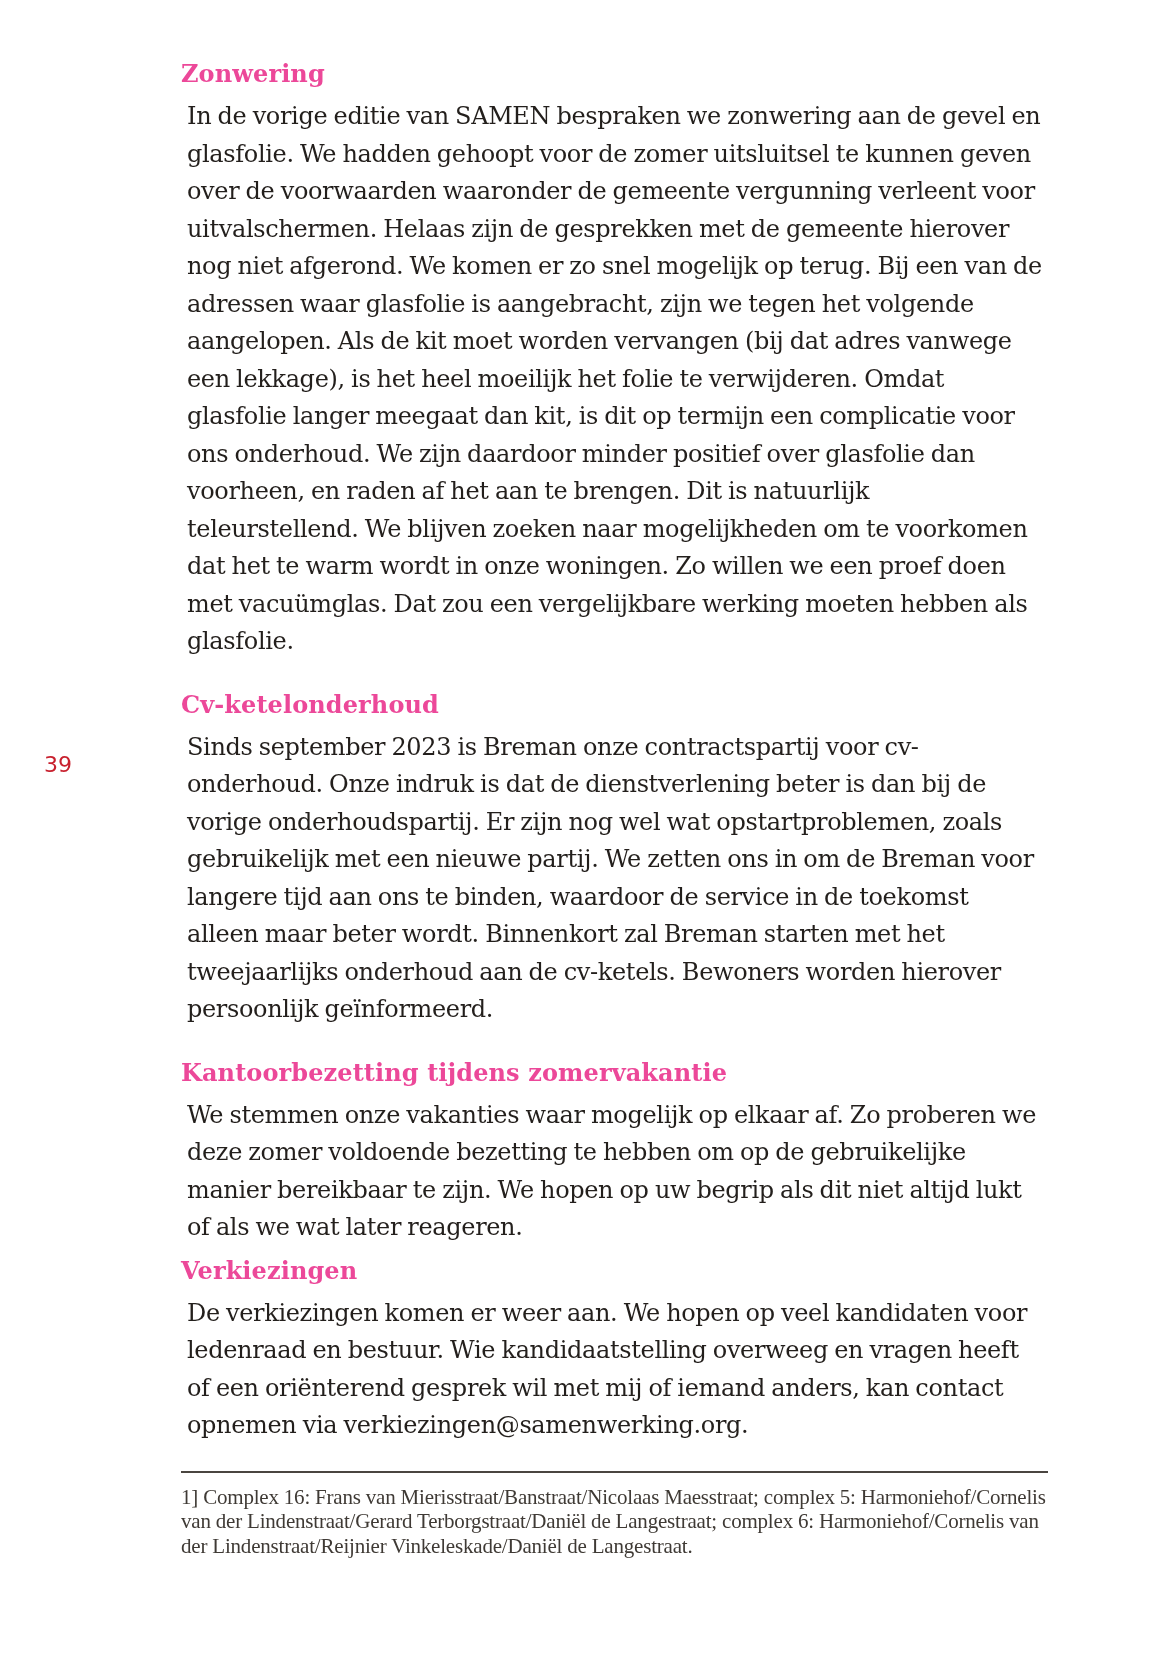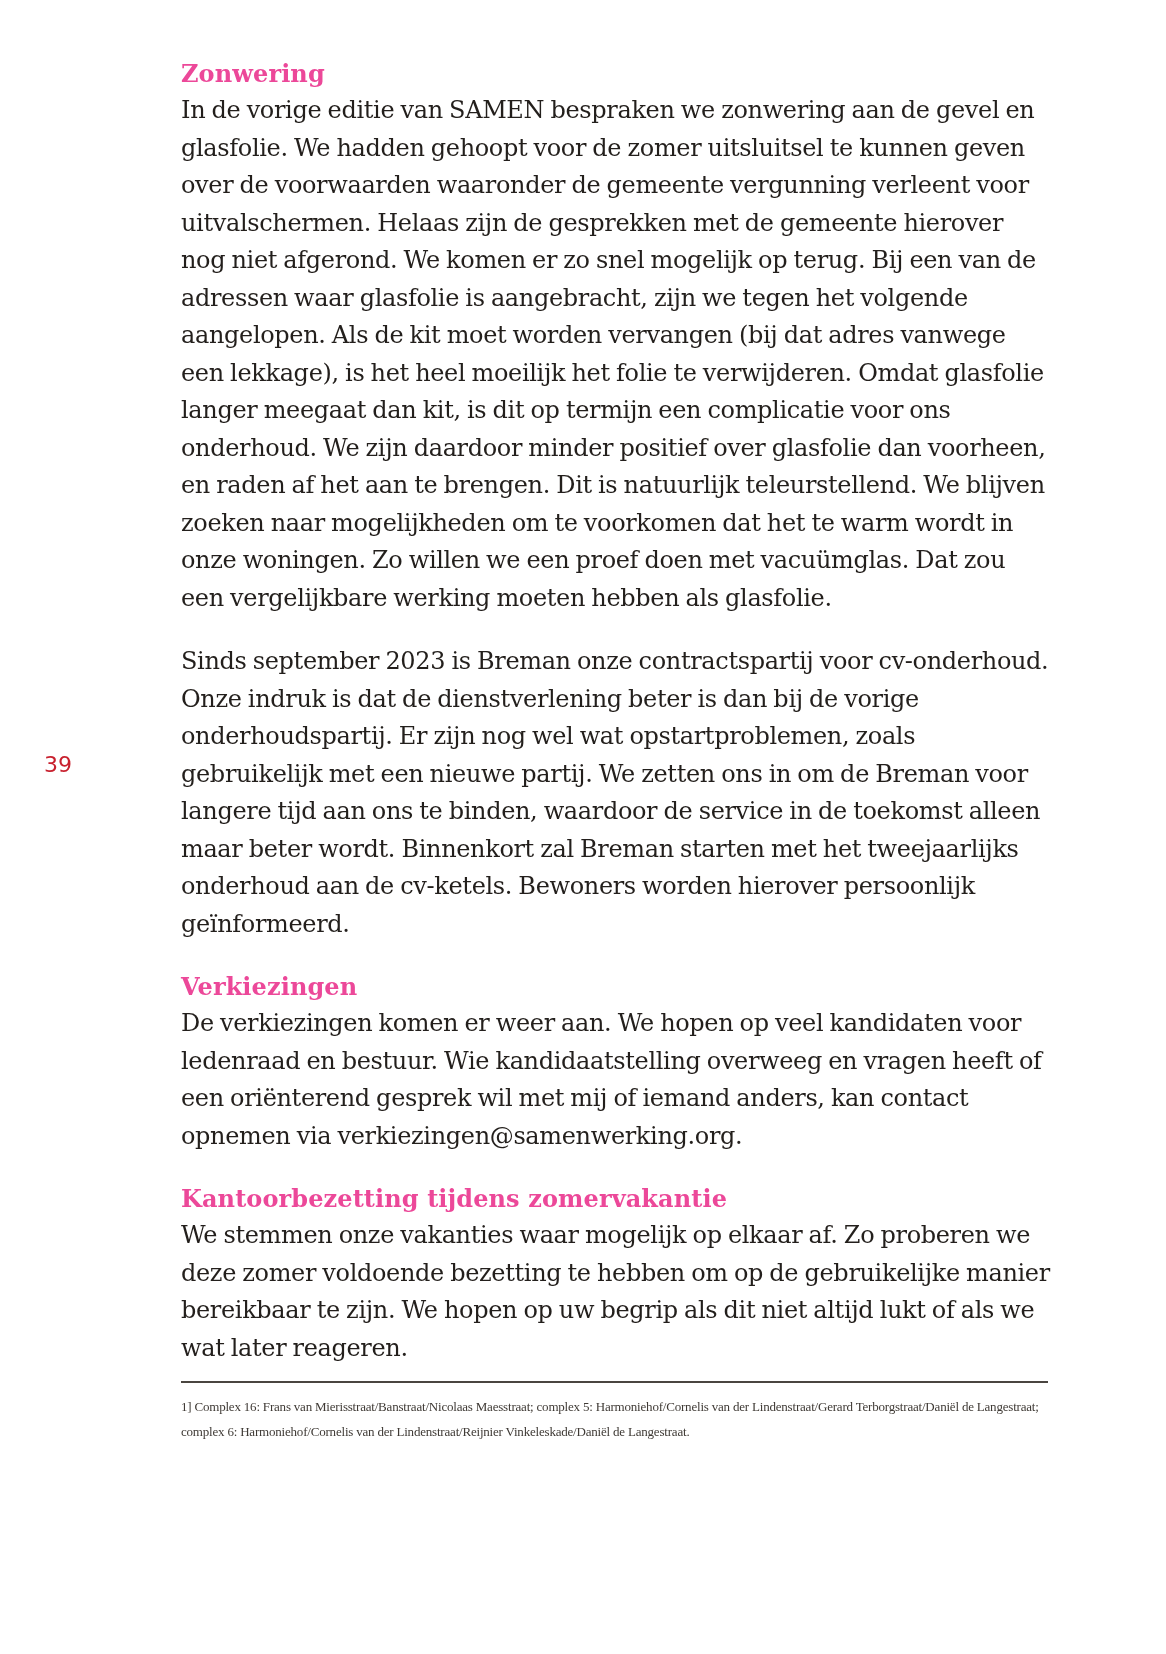--- a/index.html
+++ b/index.html
@@ -1,46 +1,47 @@
 <!DOCTYPE html>
 <html><head>
 <meta charset="utf-8">
 <style>
   html, body { margin:0; padding:0; background:#ffffff; }
   body { width:1166px; height:1654px; position:relative; overflow:hidden; }
   .page-number { position:absolute; left:44px; top:752px; font-family:"DejaVu Sans", sans-serif; font-size:22px; color:#c8202e;text-align:center; }
   .column { position:absolute; left:181px; top:56px; width:870px; font-family:"DejaVu Serif", serif; color:#231f1c; }
   .section h2 { font-family:"DejaVu Serif", serif; font-weight:bold; font-size:24px; line-height:36px; margin:0; color:#ec4899; letter-spacing:0.1px; }
-  .section p { font-size:24px; line-height:37.5px; margin:0; letter-spacing:-0.35px; word-spacing:-1px; }
+  .section p { font-size:24px; line-height:37.5px; margin:6px; letter-spacing:-0.35px; word-spacing:-1px; }
   .section { margin-bottom:26px; }
   .section.last { margin-bottom:0; }
   .rule { height:0; border-top:2px solid #4a4540; margin-top:14px; width:867px; }
-  .footnotes { margin-top:12px; font-family:"Liberation Serif", serif; font-size:13px; line-height:24.5px; color:#3f3a35; width:867px; letter-spacing:-0.2px; }
+  .footnotes { margin-top:12px; font-family:"Liberation Serif", serif; font-size:21px; line-height:24.5px; color:#3f3a35; width:867px; letter-spacing:-0.2px; }
   .footnotes div { margin:0; }
 </style>
 </head>
 <body>
 
 <div class="page-number">39</div>
 
 <div class="column">
   <div class="section">
     <h2>Zonwering</h2>
     <p>In de vorige editie van SAMEN bespraken we zonwering aan de gevel en glasfolie. We hadden gehoopt voor de zomer uitsluitsel te kunnen geven over de voorwaarden waaronder de gemeente vergunning verleent voor uitvalschermen. Helaas zijn de gesprekken met de gemeente hierover nog niet afgerond. We komen er zo snel mogelijk op terug. Bij een van de adressen waar glasfolie is aangebracht, zijn we tegen het volgende aangelopen. Als de kit moet worden vervangen (bij dat adres vanwege een lekkage), is het heel moeilijk het folie te verwijderen. Omdat glasfolie langer meegaat dan kit, is dit op termijn een complicatie voor ons onderhoud. We zijn daardoor minder positief over glasfolie dan voorheen, en raden af het aan te brengen. Dit is natuurlijk teleurstellend. We blijven zoeken naar mogelijkheden om te voorkomen dat het te warm wordt in onze woningen. Zo willen we een proef doen met vacuümglas. Dat zou een vergelijkbare werking moeten hebben als glasfolie.</p>
   </div>
   <div class="section">
+    <h2>Cv-ketelonderhoud</h2>
     <p>Sinds september 2023 is Breman onze contractspartij voor cv-onderhoud. Onze indruk is dat de dienstverlening beter is dan bij de vorige onderhoudspartij. Er zijn nog wel wat opstartproblemen, zoals gebruikelijk met een nieuwe partij. We zetten ons in om de Breman voor langere tijd aan ons te binden, waardoor de service in de toekomst alleen maar beter wordt. Binnenkort zal Breman starten met het tweejaarlijks onderhoud aan de cv-ketels. Bewoners worden hierover persoonlijk geïnformeerd.</p>
+  </div>
+  <div class="section last">
+    <h2>Kantoorbezetting tijdens zomervakantie</h2>
+    <p>We stemmen onze vakanties waar mogelijk op elkaar af. Zo proberen we deze zomer voldoende bezetting te hebben om op de gebruikelijke manier bereikbaar te zijn. We hopen op uw begrip als dit niet altijd lukt of als we wat later reageren.</p>
   </div>
   <div class="section">
     <h2>Verkiezingen</h2>
     <p>De verkiezingen komen er weer aan. We hopen op veel kandidaten voor ledenraad en bestuur. Wie kandidaatstelling overweeg en vragen heeft of een oriënterend gesprek wil met mij of iemand anders, kan contact opnemen via verkiezingen@samenwerking.org.</p>
-  </div>
-  <div class="section last">
-    <h2>Kantoorbezetting tijdens zomervakantie</h2>
-    <p>We stemmen onze vakanties waar mogelijk op elkaar af. Zo proberen we deze zomer voldoende bezetting te hebben om op de gebruikelijke manier bereikbaar te zijn. We hopen op uw begrip als dit niet altijd lukt of als we wat later reageren.</p>
   </div>
 
   <div class="rule"></div>
 
   <div class="footnotes">
     <div>1] Complex 16: Frans van Mierisstraat/Banstraat/Nicolaas Maesstraat; complex 5: Harmoniehof/Cornelis van der Lindenstraat/Gerard Terborgstraat/Daniël de Langestraat; complex 6: Harmoniehof/Cornelis van der Lindenstraat/Reijnier Vinkeleskade/Daniël de Langestraat.</div>
   </div>
 </div>
 
 </body></html>

